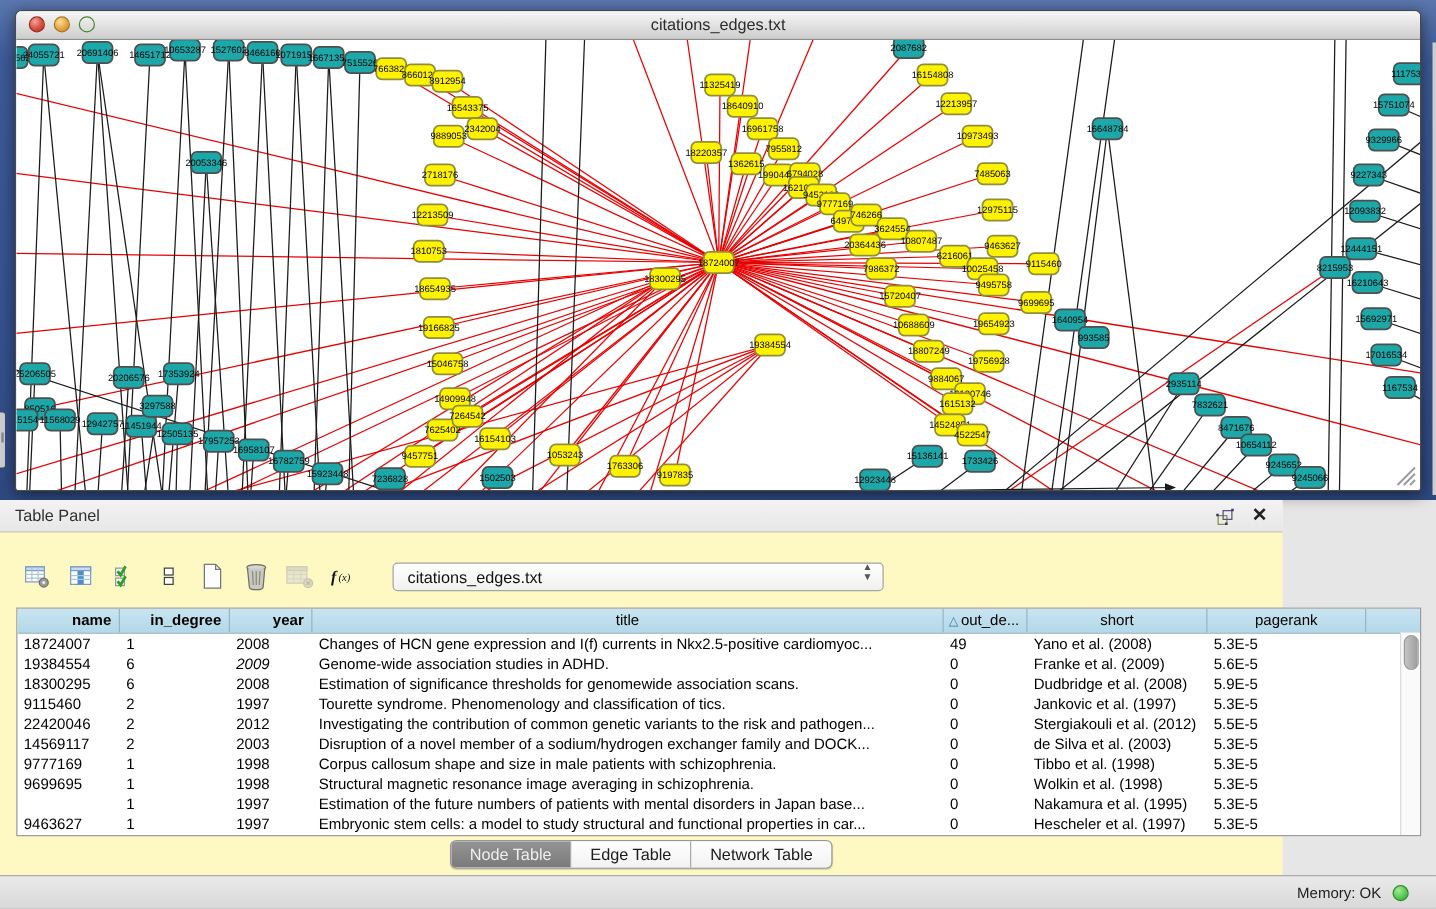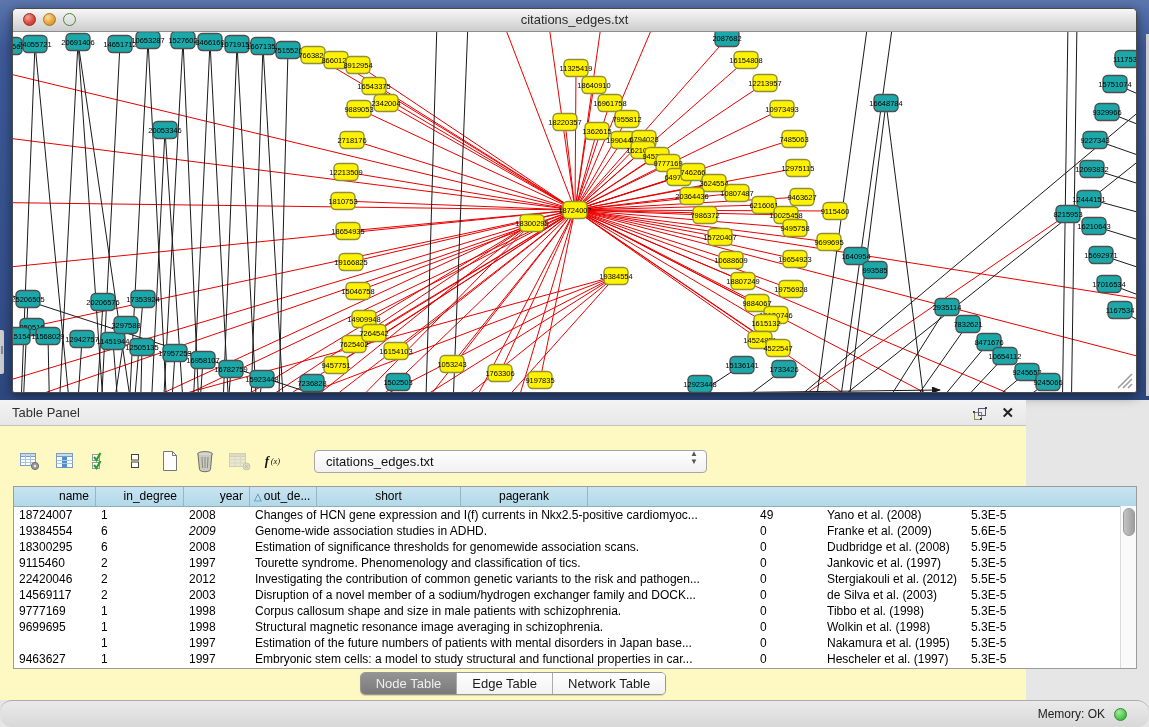--- a/index.html
+++ b/index.html
@@ -34,35 +34,35 @@
   .tbtn{width:24px;height:24px;display:flex;align-items:center;justify-content:center;}
   .combo{margin-left:16px;width:393px;height:23px;border:1px solid #A6A6A6;border-radius:4px;
          background:linear-gradient(#FFFFFF,#F1F1F1);display:flex;align-items:center;
          font-size:13px;color:#111;padding-left:11px;box-sizing:border-box;position:relative;}
   .combo .arrows{position:absolute;right:8px;top:3px;display:flex;flex-direction:column;align-items:center;line-height:0;}
   .combo .arrows span{font-size:8px;color:#555;height:8px;}
   .tableview{position:absolute;left:13px;top:86px;width:1122px;height:181px;background:#fff;
              border:1px solid #9C9C9C;box-sizing:content-box;overflow:hidden;}
   .thead{display:flex;height:19px;background:linear-gradient(#C9E4F1,#B2D8E8);border-bottom:1px solid #8FAEBC;font-size:12px;color:#000;}
   .th{box-sizing:border-box;border-right:1px solid #93B7C6;line-height:18px;overflow:hidden;white-space:nowrap;padding:0 6px;}
-  .th.r{text-align:right;} .th.c{text-align:center;} .th.l{text-align:right;padding-left:4px;}
+  .th.r{text-align:right;font-weight:bold;} .th.c{text-align:center;} .th.l{text-align:right;padding-left:4px;}
   .sortmark{color:#2D7FA6;font-size:10px;margin-right:2px;}
   .trow{display:flex;height:16px;font-size:12px;line-height:16px;color:#000;}
   .td{box-sizing:border-box;padding-left:5px;overflow:hidden;white-space:nowrap;}
   .vscroll{position:absolute;right:0;top:19px;bottom:0;width:15px;background:#FAFAFA;border-left:1px solid #DADADA;}
   .vthumb{position:absolute;left:2px;top:2px;width:10px;height:26px;border-radius:6px;
           background:linear-gradient(90deg,#C4C4C4,#9E9E9E);border:1px solid #9A9A9A;}
   .tabbar{position:absolute;left:0;top:272px;width:100%;display:flex;justify-content:center;}
   .segments{display:flex;border:1px solid #979797;border-radius:5px;overflow:hidden;background:#fff;box-shadow:0 1px 1px rgba(0,0,0,.15);}
   .seg{padding:2px 15px;font-size:13px;line-height:17px;color:#1B1B1B;background:linear-gradient(#FFFFFF,#F2F2F2);border-left:1px solid #ABABAB;cursor:pointer;}
   .seg:first-child{border-left:none;}
   .seg.sel{background:linear-gradient(#949494,#7A7A7A);color:#EFEFEF;}
   
   .statusbar{position:absolute;left:0;top:700px;width:1149px;height:27px;
-             background:linear-gradient(#EAEAEA,#D8D8D8);border-top:1px solid #ACACAC;box-sizing:border-box;border-radius:12px;}
+             background:linear-gradient(#EAEAEA,#D8D8D8);border-top:1px solid #ACACAC;box-sizing:border-box;}
   .memory{position:absolute;right:44px;top:0;height:26px;line-height:26px;font-size:12px;color:#222;}
   .memdot{position:absolute;right:22px;top:7px;width:13px;height:13px;border-radius:50%;
           background:radial-gradient(circle at 35% 30%,#A9E89B,#4FC84F 60%,#2FA32F);border:1px solid #2E8B2E;box-sizing:border-box;}
   .divider-handle{position:absolute;left:569px;top:402px;width:0;height:0;
                   border-left:4px solid transparent;border-right:4px solid transparent;border-top:5px solid #9A9A9A;}
 </style>
 </head>
 <body>
 
 <div class="app">
@@ -790,20 +790,21 @@
             <span>▼</span>
           </span>
       </div>
     </div>
 
     <div class="tableview">
       <div class="thead" id="thead">
           <div class="th r" style="width: 82px;">name</div>
           <div class="th r" style="width: 88px;">in_degree</div>
           <div class="th r" style="width: 66px;">year</div>
+          <div class="th c" style="width: 505px;">title</div>
           <div class="th l" style="width: 67px;"><span class="sortmark">△</span>out_de...</div>
           <div class="th c" style="width: 144px;">short</div>
           <div class="th c" style="width: 127px;">pagerank</div>
         </div>
       <div id="tbody">
           <div class="trow">
             <div class="td" style="width: 82px;">18724007</div>
             <div class="td" style="width: 88px;">1</div>
             <div class="td" style="width: 66px;">2008</div>
             <div class="td" style="width: 505px;">Changes of HCN gene expression and I(f) currents in Nkx2.5-positive cardiomyoc...</div>

